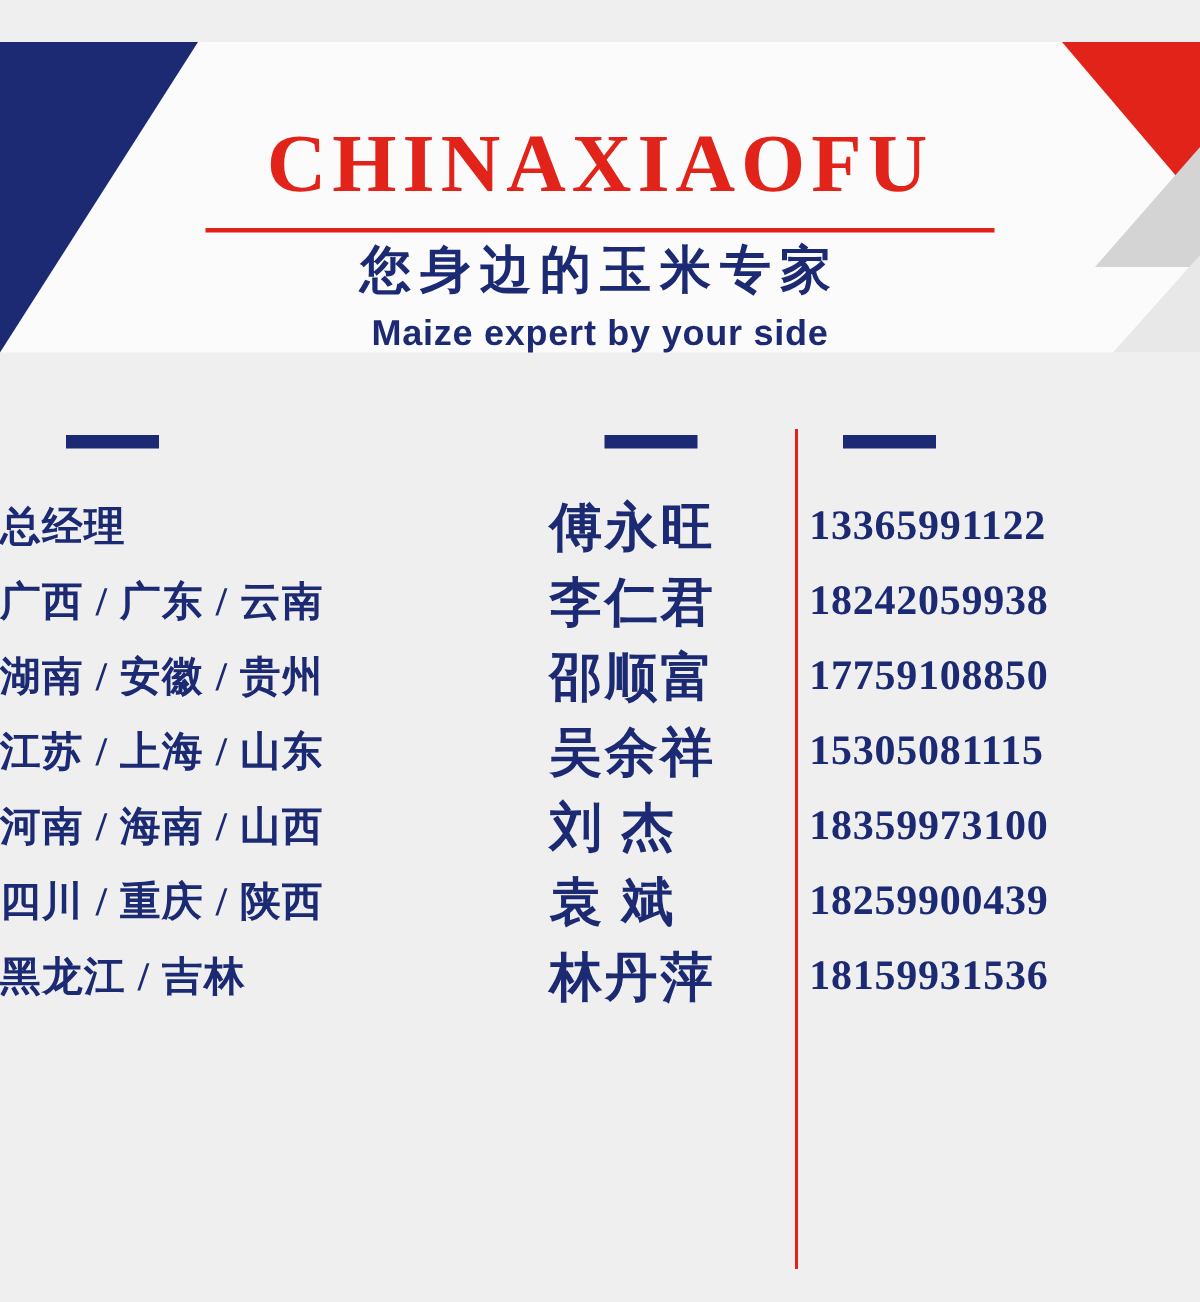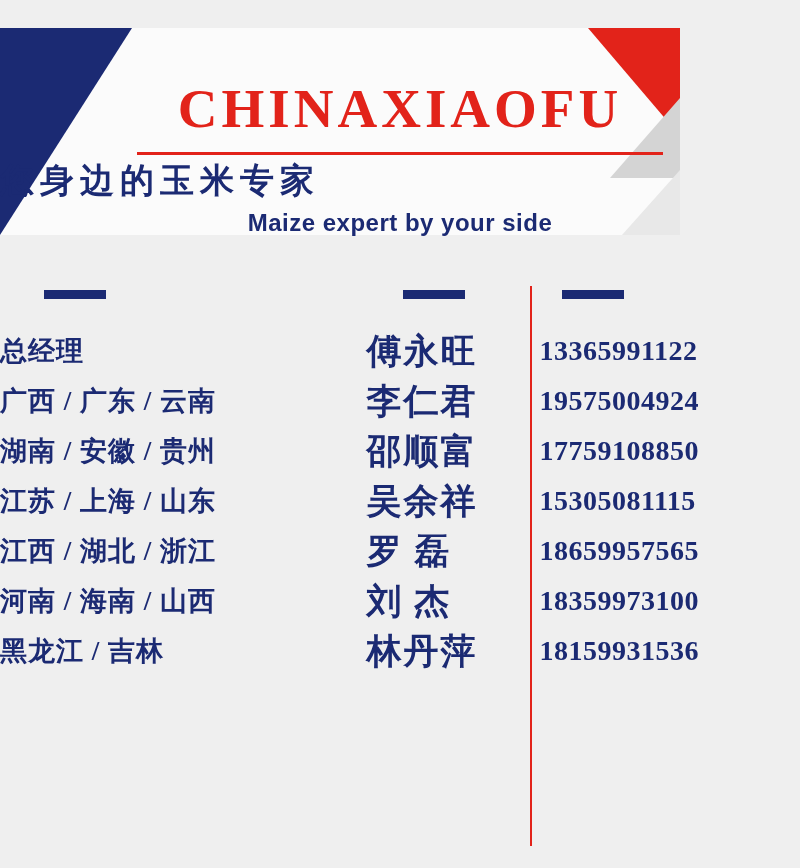--- a/index.html
+++ b/index.html
@@ -17,25 +17,24 @@
     position: relative;
     width: 800px;
     height: 868px;
     background: #efefef;
     overflow: hidden;
   }
   
   .header {
     position: absolute;
     left: 0; top: 0;
-    width: 636px;
+    width: 800px;
     height: 262px;
     background: #efefef;
     overflow: hidden;
-    padding-left: 44px;
   }
   .header-inner {
     position: absolute;
     left: 0; top: 28px;
     width: 800px;
     height: 207px;
     background: #fbfbfb;
   }
   
   .tri-navy {
@@ -85,20 +84,21 @@
     left: 137px;
     top: 152px;
     width: 526px;
     height: 3px;
     background: #e2231a;
   }
   .slogan-cn {
     position: absolute;
     left: 0; top: 158px;
     width: 800px;
+    text-align: center;
     color: #1b2a73;
     font-family: "Liberation Serif", serif;
     font-weight: bold;
     font-size: 34px;
     letter-spacing: 6px;
     line-height: 46px;
   }
   .slogan-en {
     position: absolute;
     left: 0; top: 208px;
@@ -210,43 +210,43 @@
     <table class="contacts">
       <tbody>
         <tr>
           <td class="c-region">总经理</td>
           <td class="c-name">傅永旺</td>
           <td class="c-phone">13365991122</td>
         </tr>
         <tr>
           <td class="c-region">广西 / 广东 / 云南</td>
           <td class="c-name">李仁君</td>
-          <td class="c-phone">19575004924</td>
+          <td class="c-phone">18242059938</td>
         </tr>
         <tr>
           <td class="c-region">湖南 / 安徽 / 贵州</td>
           <td class="c-name">邵顺富</td>
           <td class="c-phone">17759108850</td>
         </tr>
         <tr>
           <td class="c-region">江苏 / 上海 / 山东</td>
           <td class="c-name">吴余祥</td>
           <td class="c-phone">15305081115</td>
         </tr>
         <tr>
-          <td class="c-region">江西 / 湖北 / 浙江</td>
-          <td class="c-name">罗 磊</td>
-          <td class="c-phone">18659957565</td>
-        </tr>
-        <tr>
           <td class="c-region">河南 / 海南 / 山西</td>
           <td class="c-name">刘 杰</td>
           <td class="c-phone">18359973100</td>
         </tr>
         <tr>
+          <td class="c-region">四川 / 重庆 / 陕西</td>
+          <td class="c-name">袁 斌</td>
+          <td class="c-phone">18259900439</td>
+        </tr>
+        <tr>
           <td class="c-region">黑龙江 / 吉林</td>
           <td class="c-name">林丹萍</td>
           <td class="c-phone">18159931536</td>
         </tr>
       </tbody>
     </table>
   </div>
 
 </div>
 

